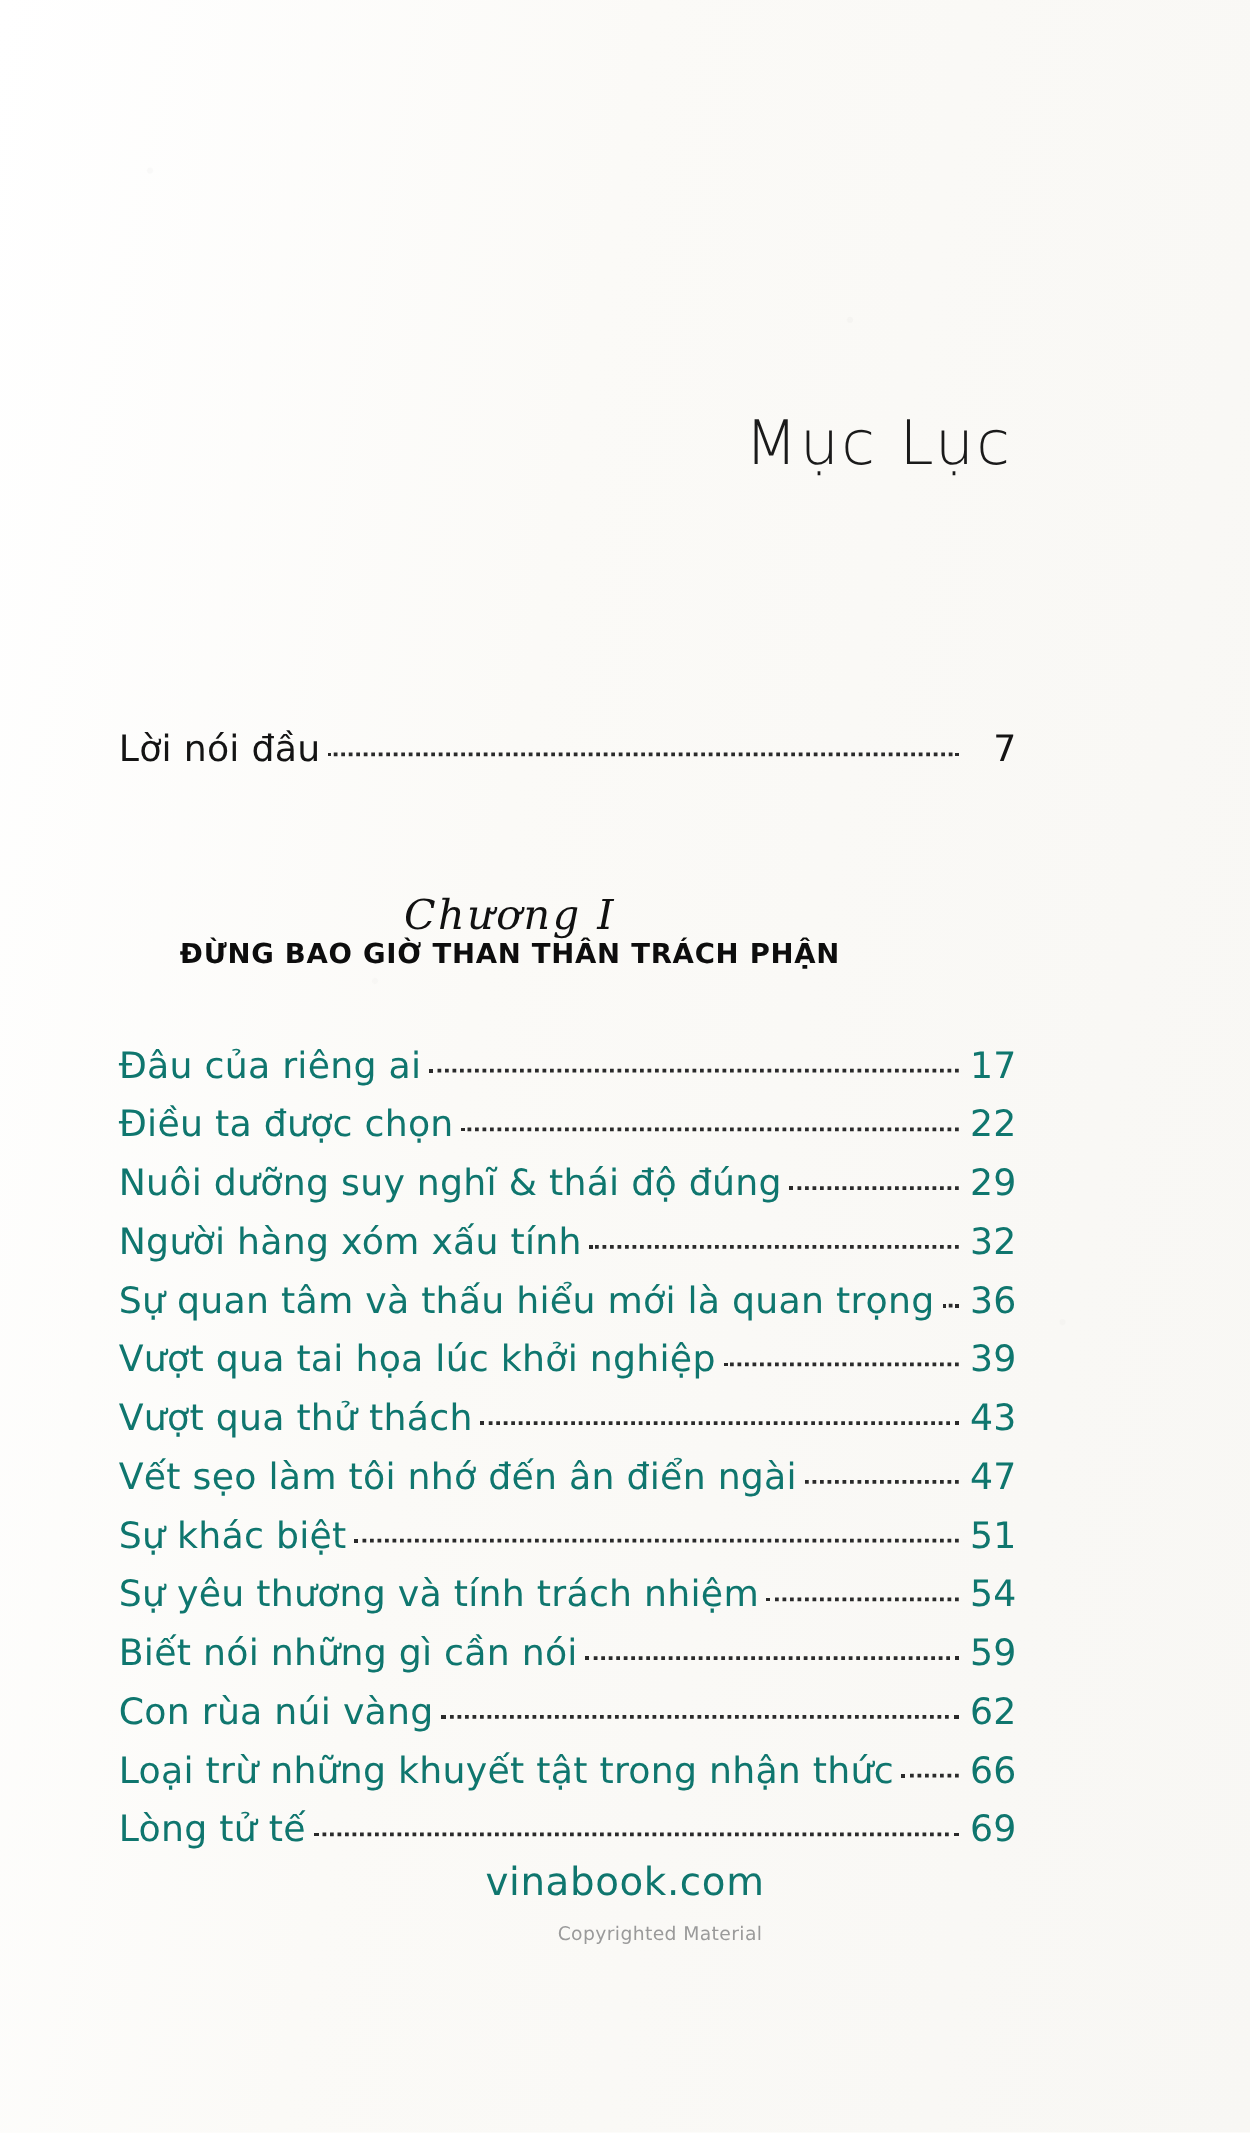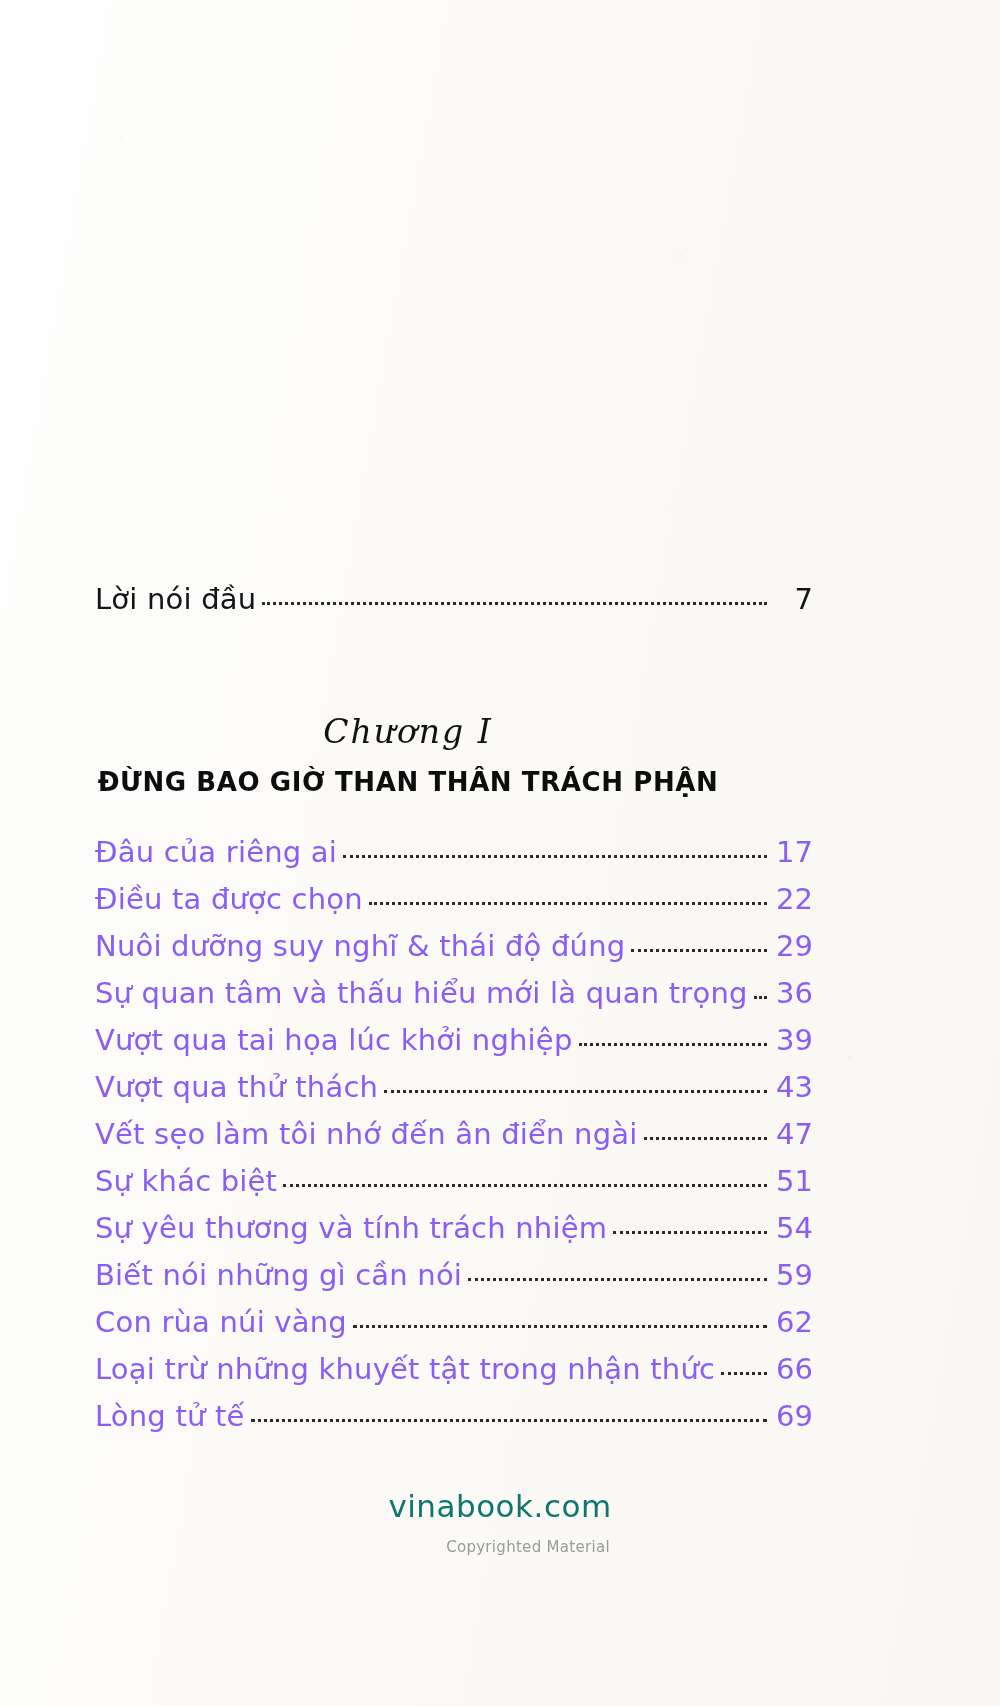--- a/index.html
+++ b/index.html
@@ -63,40 +63,39 @@
     text-align: center;
   }
   .chapter-number {
     font-family: "DejaVu Serif", serif;
     font-style: italic;
     font-size: 33px;
     letter-spacing: 2px;
     color: #111;
   }
   .chapter-name {
-    margin-top: 16px;
     font-family: "DejaVu Sans", sans-serif;
     font-weight: 700;
-    font-size: 26px;
+    font-size: 22px;
     letter-spacing: 0.6px;
     color: #0d0d0d;
   }
 
   .toc-list {
     position: absolute;
     top: 838px;
     left: 95px;
     width: 718px;
   }
   .toc-row {
     display: flex;
     align-items: baseline;
     font-size: 29px;
     line-height: 1;
-    color: #8b5cf6;
+    color: #0f766e;
     height: 47px;
   }
   .toc-label {
     white-space: nowrap;
     letter-spacing: 0.2px;
   }
   .dots {
     flex: 1 1 auto;
     margin: 0 4px 0 6px;
     position: relative;
@@ -133,20 +132,21 @@
     margin-left: 28px;
   }
 </style>
 </head>
 <body>
 
 <div class="paper-noise"></div>
 
 <div class="page">
 
+  <div class="toc-title">Mục Lục</div>
 
   <div class="preface-row">
     <span class="toc-label">Lời nói đầu</span>
     <span class="dots"></span>
     <span class="toc-page">7</span>
   </div>
 
   <div class="chapter-block">
     <div class="chapter-number">Chương  I</div>
     <div class="chapter-name">ĐỪNG BAO GIỜ THAN THÂN TRÁCH PHẬN</div>
@@ -166,20 +166,25 @@
       <span class="toc-page">22</span>
     </div>
 
 
     <div class="toc-row">
       <span class="toc-label">Nuôi dưỡng suy nghĩ &amp; thái độ đúng</span>
       <span class="dots"></span>
       <span class="toc-page">29</span>
     </div>
 
+    <div class="toc-row">
+      <span class="toc-label">Người hàng xóm xấu tính</span>
+      <span class="dots"></span>
+      <span class="toc-page">32</span>
+    </div>
 
     <div class="toc-row">
       <span class="toc-label">Sự quan tâm và thấu hiểu mới là quan trọng</span>
       <span class="dots"></span>
       <span class="toc-page">36</span>
     </div>
 
     <div class="toc-row">
       <span class="toc-label">Vượt qua tai họa lúc khởi nghiệp</span>
       <span class="dots"></span>

